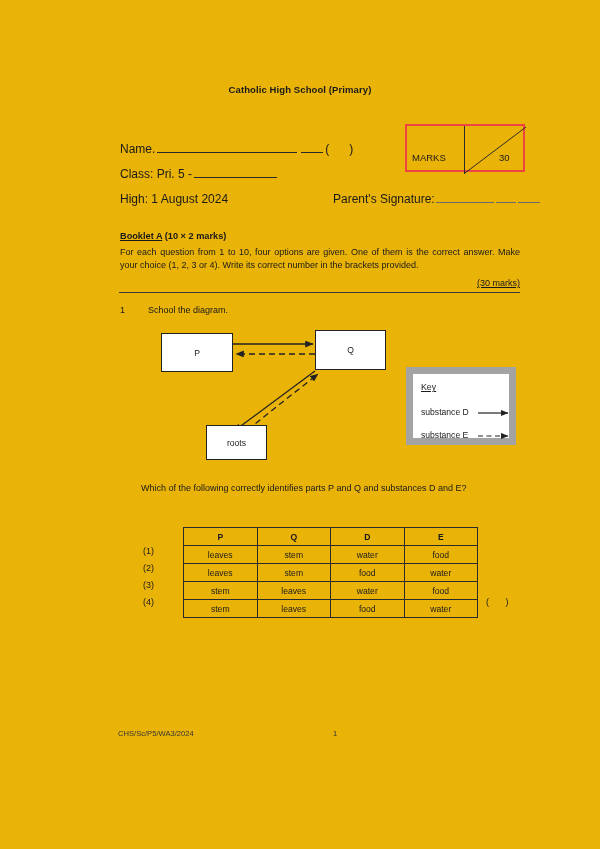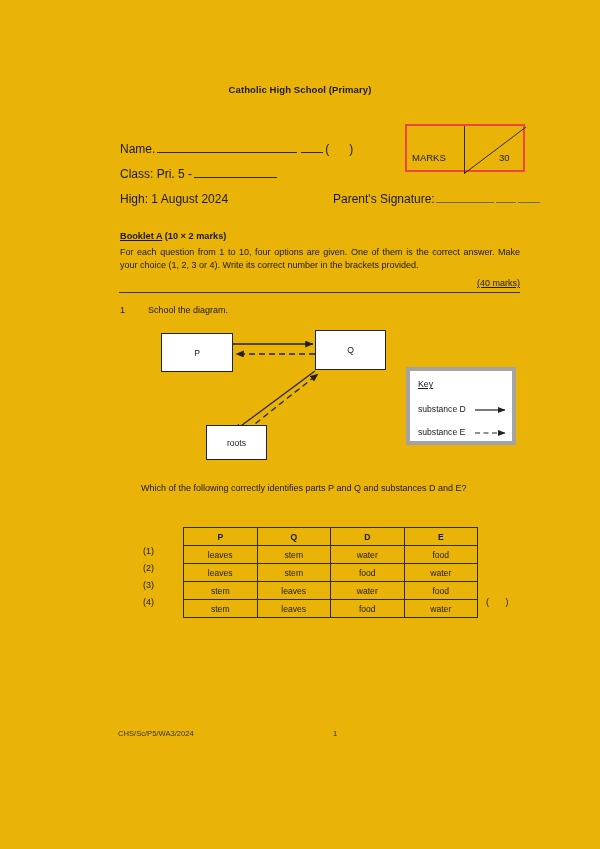--- a/index.html
+++ b/index.html
@@ -175,21 +175,21 @@
     height: 150px;
   }
 
   
   #key-box {
     position: absolute;
     left: 406px;
     top: 367px;
     width: 110px;
     height: 78px;
-    border: 4px solid #a3a3a3;
+    border: 7px solid #a3a3a3;
     box-sizing: border-box;
     background: #ffffff;
   }
   #key-box .key-title {
     position: absolute;
     left: 8px;
     top: 8px;
     font-size: 8.8px;
     text-decoration: underline;
   }
@@ -308,21 +308,21 @@
     </svg>
     <div class="marks-label">MARKS</div>
     <div class="marks-total">30</div>
   </div>
 
   <div id="booklet">
     <div class="booklet-title"><span class="ul">Booklet A</span><span> (10 × 2 marks)</span></div>
     <div class="booklet-text">For each question from 1 to 10, four options are given. One of them is the correct answer. Make your choice (1, 2, 3 or 4). Write its correct number in the brackets provided.</div>
   </div>
 
-  <div id="marks-note"><span>(40 marks)</span></div>
+  <div id="marks-note"><span>(30 marks)</span></div>
   <div id="hr-divider"></div>
 
   <div id="q1-number">1</div>
   <div id="q1-stem">School the diagram.</div>
 
   <div id="diagram">
     <svg class="arrows" viewBox="0 0 420 150">
       <defs>
         <marker id="ah" markerWidth="7" markerHeight="7" refX="6" refY="2.6" orient="auto">
           <path d="M0,0 L6.4,2.6 L0,5.2 z" fill="#222222"></path>

